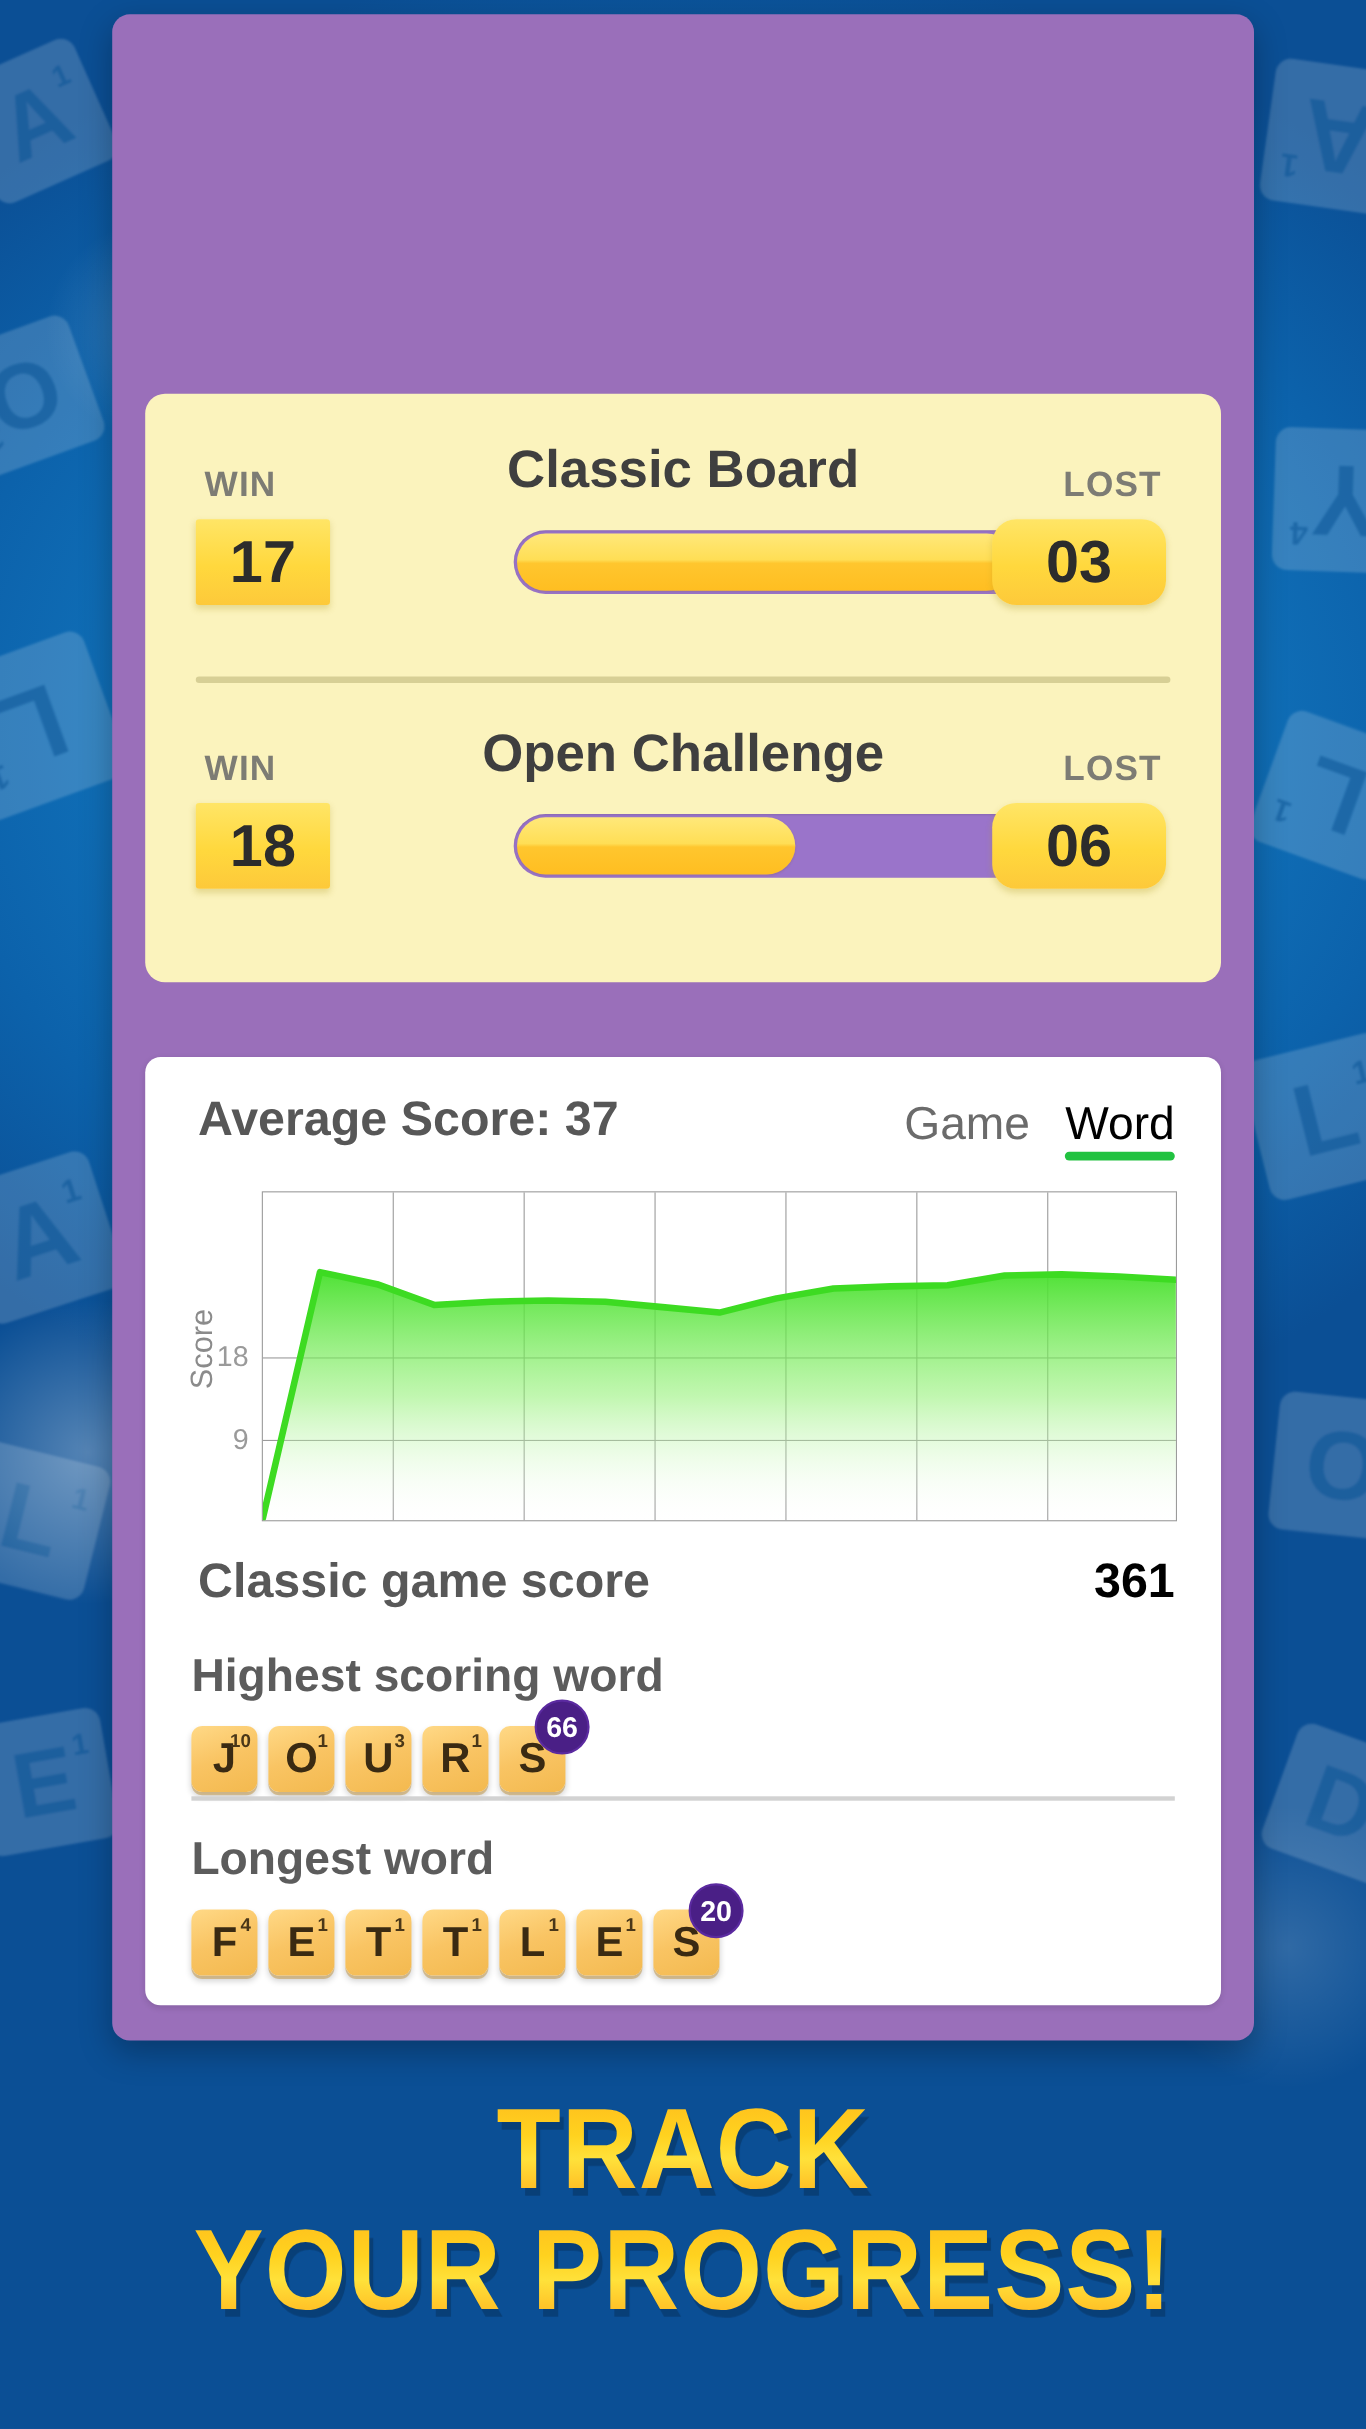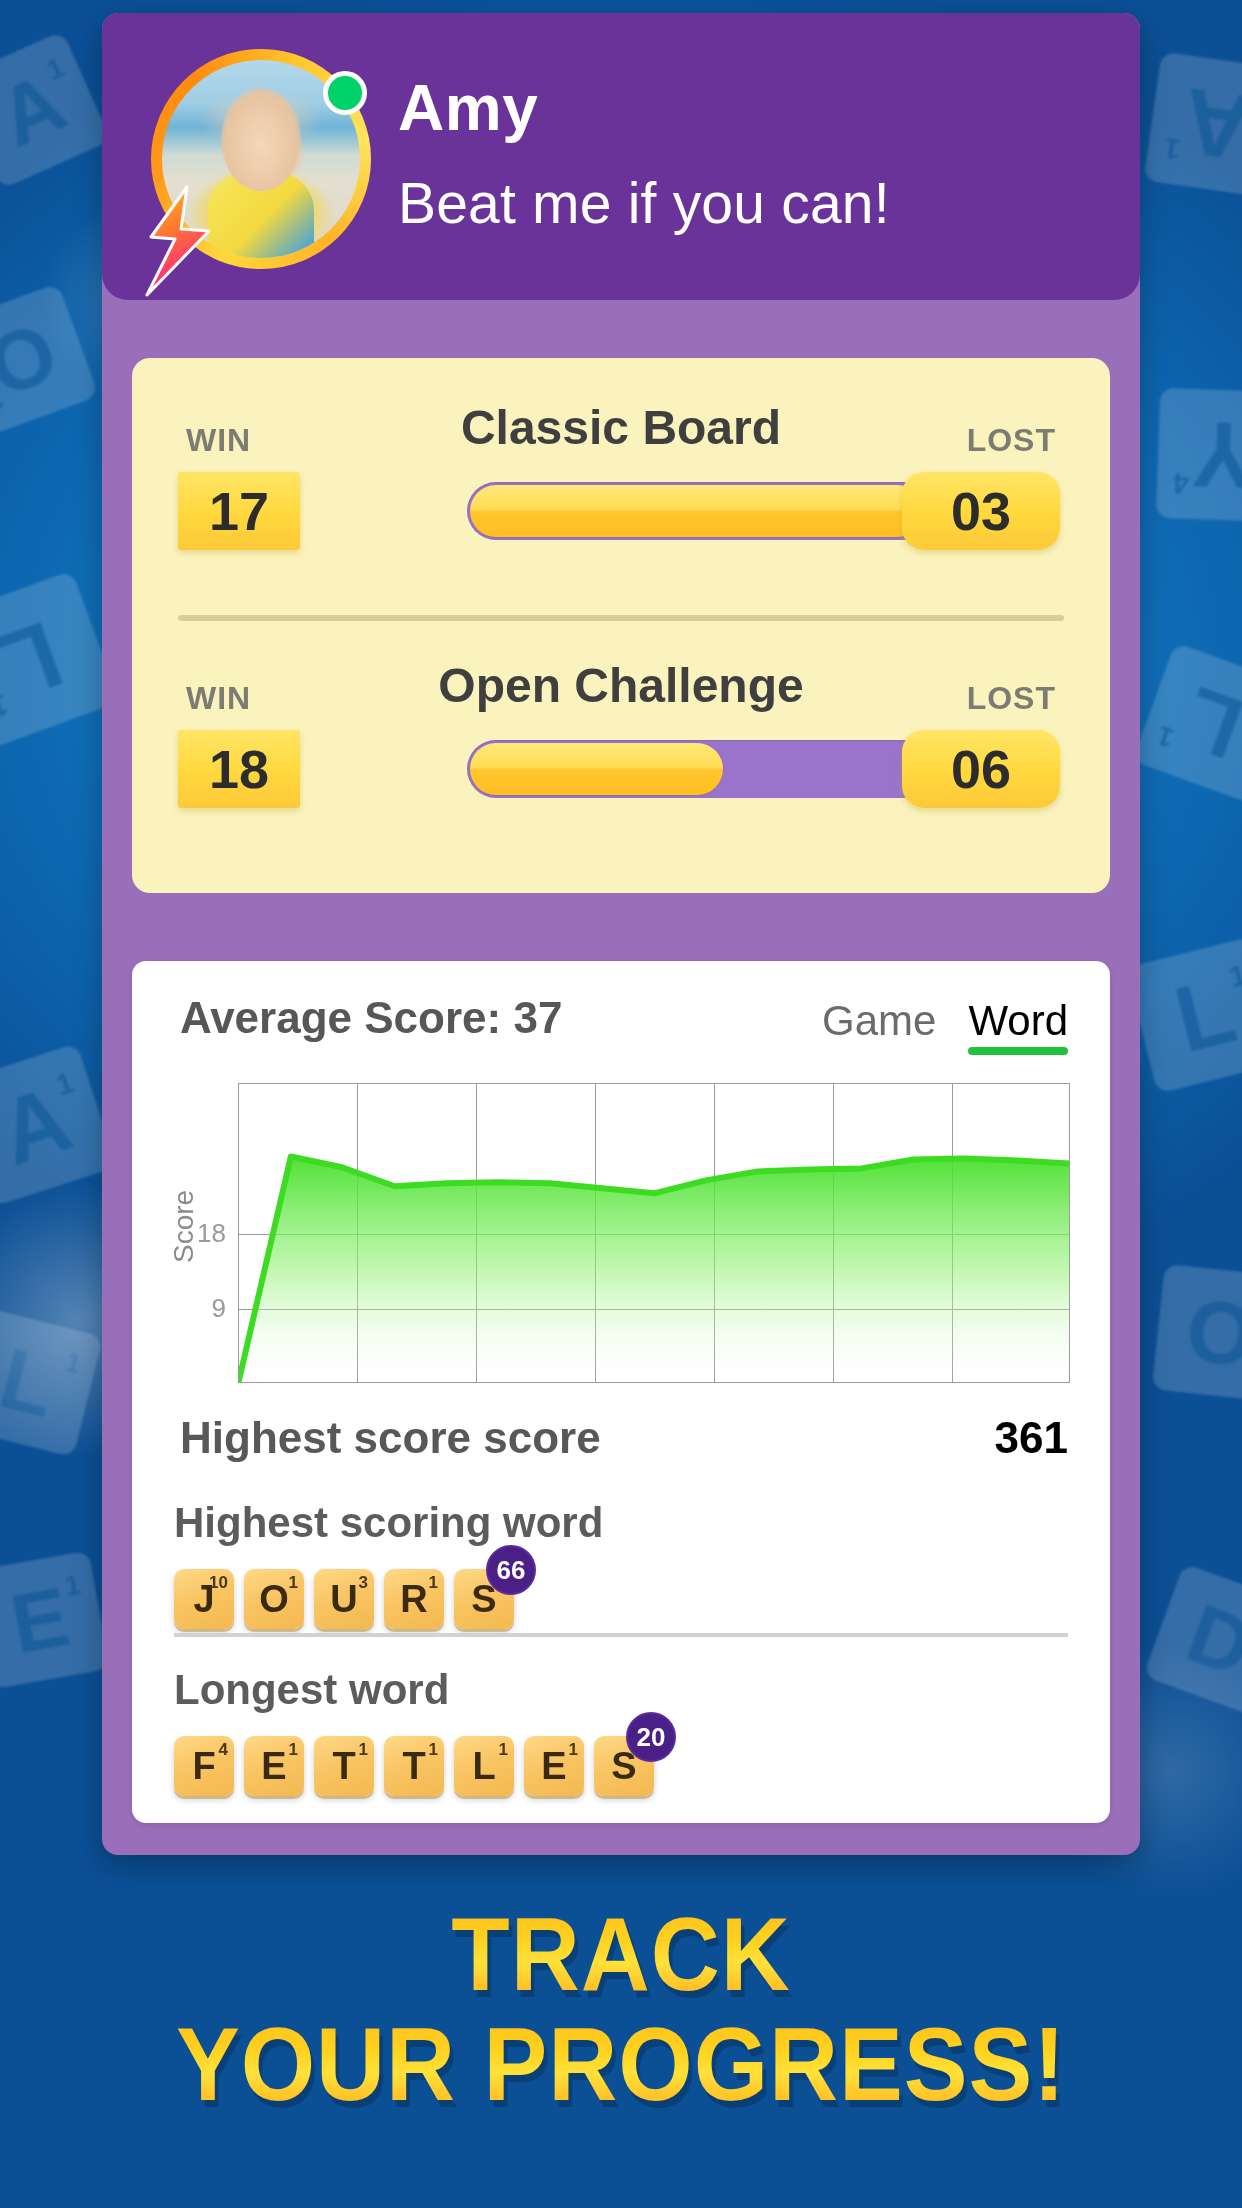--- a/index.html
+++ b/index.html
@@ -235,40 +235,20 @@
   <div class="bgtile" style="left:1158px; top:1270px; width:126px; height:126px; font-size:88px; transform:rotate(6deg);">O</div>
   <div class="bgtile" style="left:-20px; top:1560px; width:120px; height:120px; font-size:84px; transform:rotate(-10deg);">E<sup>1</sup></div>
   <div class="bgtile" style="left:1160px; top:1580px; width:120px; height:120px; font-size:84px; transform:rotate(20deg);">D</div>
   <div class="glow" style="left:-60px; top:1180px; width:280px; height:280px;"></div>
   <div class="glow" style="left:40px; top:200px; width:200px; height:200px; opacity:.5;"></div>
   <div class="glow" style="left:1040px; top:1640px; width:260px; height:260px; opacity:.5;"></div>
 </div>
 
 <div class="panel">
 
-  <div class="header">
-    <div class="avatar-wrap">
-      <div class="avatar-ring">
-        <div class="avatar-photo"></div>
-      </div>
-      <div class="online-dot"></div>
-      <svg class="bolt" viewBox="0 0 74 112">
-        <defs>
-          <linearGradient id="boltg" x1="0" y1="0" x2="0.3" y2="1">
-            <stop offset="0%" stop-color="#ffc21f"></stop>
-            <stop offset="45%" stop-color="#ff7a2e"></stop>
-            <stop offset="100%" stop-color="#ff1b8d"></stop>
-          </linearGradient>
-        </defs>
-        <path d="M46 2 L10 52 L34 54 L6 110 L68 46 L40 44 Z" fill="url(#boltg)" stroke="#ffffff" stroke-width="3" stroke-linejoin="round"></path>
-      </svg>
-    </div>
-    <div class="name">Amy</div>
-    <div class="tagline">Beat me if you can!</div>
-  </div>
 
   <div class="stats-card">
 
     <div class="stat-row r1">
       <div class="stat-title">Classic Board</div>
       <div class="wl-label win">WIN</div>
       <div class="wl-pill win">17</div>
       <div class="bar-track">
         <div class="bar-fill" style="width:calc(85% - 6px)"></div>
       </div>
@@ -321,21 +301,21 @@
               <stop offset="100%" stop-color="#ffffff" stop-opacity="0.05"></stop>
             </linearGradient>
           </defs>
           <path d="M0,298 L52,73 L104,84 L156,103 L208,100 L260,99 L312,100 L364,105 L416,110 L468,97 L520,88 L572,86 L624,85 L676,76 L728,75 L780,77 L832,80 L832,300 L0,300 Z" fill="url(#areaG)"></path>
           <path d="M0,298 L52,73 L104,84 L156,103 L208,100 L260,99 L312,100 L364,105 L416,110 L468,97 L520,88 L572,86 L624,85 L676,76 L728,75 L780,77 L832,80" fill="none" stroke="#3ddb22" stroke-width="6" stroke-linejoin="round" stroke-linecap="round"></path>
         </svg>
       </div>
     </div>
 
     <div class="score-row">
-      <div class="score-label">Highest score score</div>
+      <div class="score-label">Classic game score</div>
       <div class="score-value">361</div>
     </div>
 
     <div class="sec-label hsw">Highest scoring word</div>
     <div class="tile-row hsw">
       <div class="tile">
         <span>J</span>
         <sup>10</sup>
         </div>
       <div class="tile">

